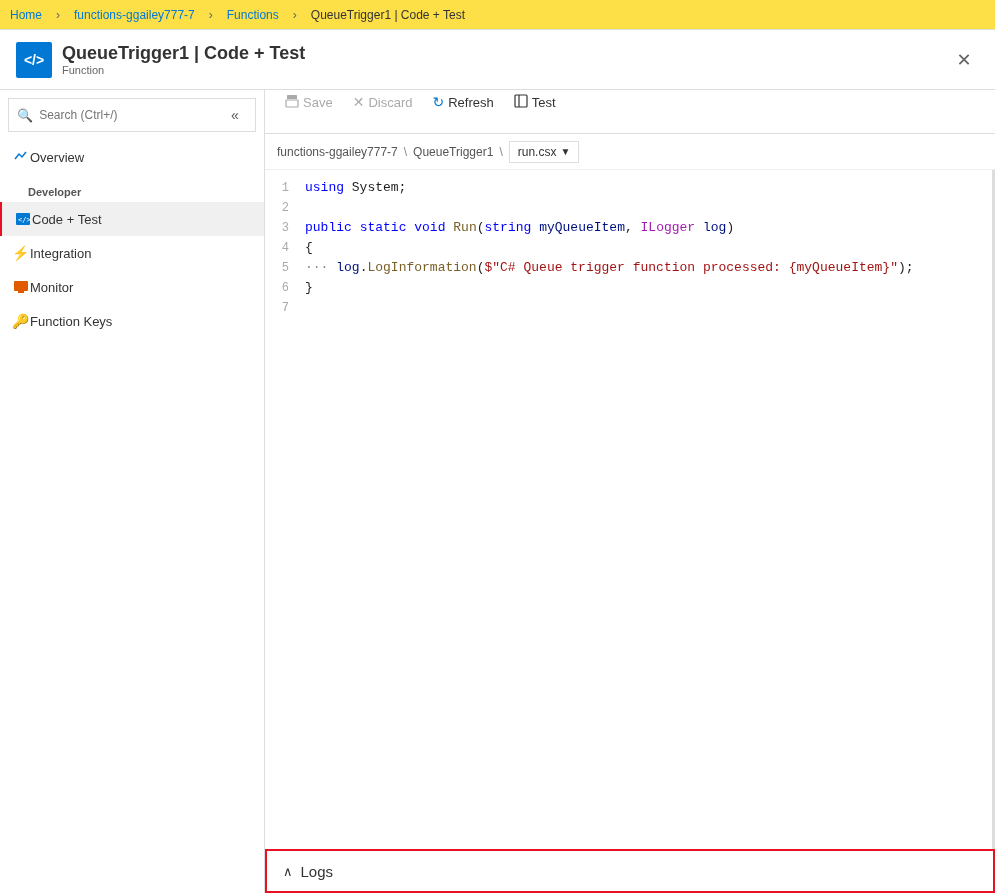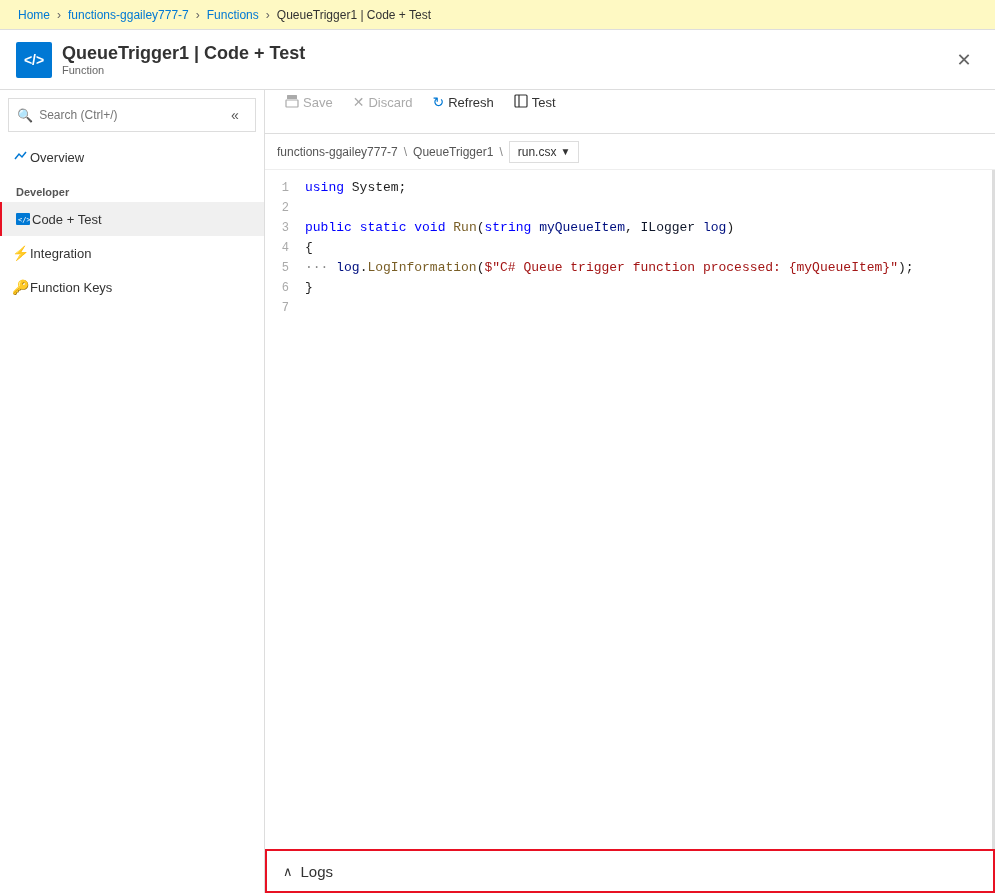--- a/index.html
+++ b/index.html
@@ -9,26 +9,26 @@
       background: #f3f3f3;
       width: 995px;
       height: 893px;
       overflow: hidden;
       color: #333;
     }
 
     
     .top-bar {
       height: 30px;
-      background: #fef9c3;
+      background: #fde047;
       border-bottom: 1px solid #ddd;
       display: flex;
       align-items: center;
-      padding: 0 18px;
-      gap: 7px;
+      padding: 0 10px;
+      gap: 14px;
     }
     .breadcrumb-item {
       color: #0078d4;
       font-size: 12px;
       cursor: pointer;
     }
     .breadcrumb-sep {
       color: #666;
       font-size: 12px;
     }
@@ -145,21 +145,21 @@
       display: flex;
       align-items: center;
       justify-content: center;
       font-size: 14px;
     }
 
     .section-label {
       font-size: 11px;
       font-weight: 600;
       color: #555;
-      padding: 12px 16px 4px;
+      padding: 12px 28px 4px;
       text-transform: none;
     }
 
     
     .content-area {
       flex: 1;
       display: flex;
       flex-direction: column;
       background: #fff;
       overflow: hidden;
@@ -248,21 +248,21 @@
     }
     .line-content {
       flex: 1;
       white-space: pre;
       color: #1e1e1e;
     }
     .kw { color: #0000ff; }
     .str { color: #a31515; }
     .method { color: #795e26; }
     .param { color: #001080; }
-    .type { color: #0f172a; }
+    .type { color: #a21caf; }
     .comment-dots { color: #888; }
 
     
     .logs-panel {
       height: 44px;
       border-top: 1px solid #ddd;
       display: flex;
       align-items: center;
       padding: 0 16px;
       gap: 8px;
@@ -331,20 +331,29 @@
         </svg>
       </span>
       <span>Code + Test</span>
     </div>
 
     <div class="sidebar-nav-item">
       <span class="nav-icon" style="color:#f0a30a;">⚡</span>
       <span>Integration</span>
     </div>
 
+    <div class="sidebar-nav-item">
+      <span class="nav-icon">
+        <svg width="16" height="16" viewBox="0 0 16 16">
+          <rect x="1" y="2" width="14" height="10" rx="1" fill="#e05a00"></rect>
+          <rect x="5" y="12" width="6" height="2" fill="#e05a00"></rect>
+        </svg>
+      </span>
+      <span>Monitor</span>
+    </div>
 
     <div class="sidebar-nav-item">
       <span class="nav-icon" style="color:#f0a30a;">🔑</span>
       <span>Function Keys</span>
     </div>
   </div>
 
   <div class="content-area">
 
     <div class="toolbar">

